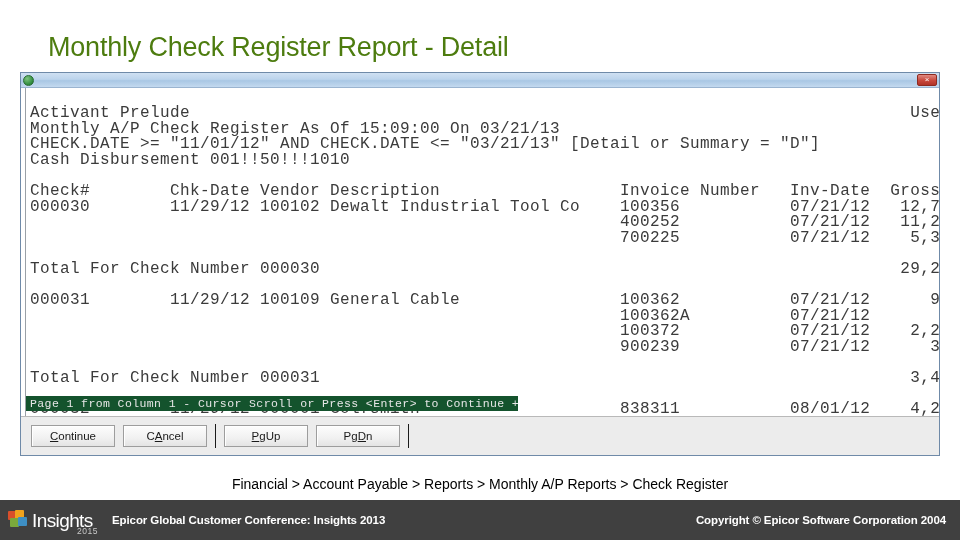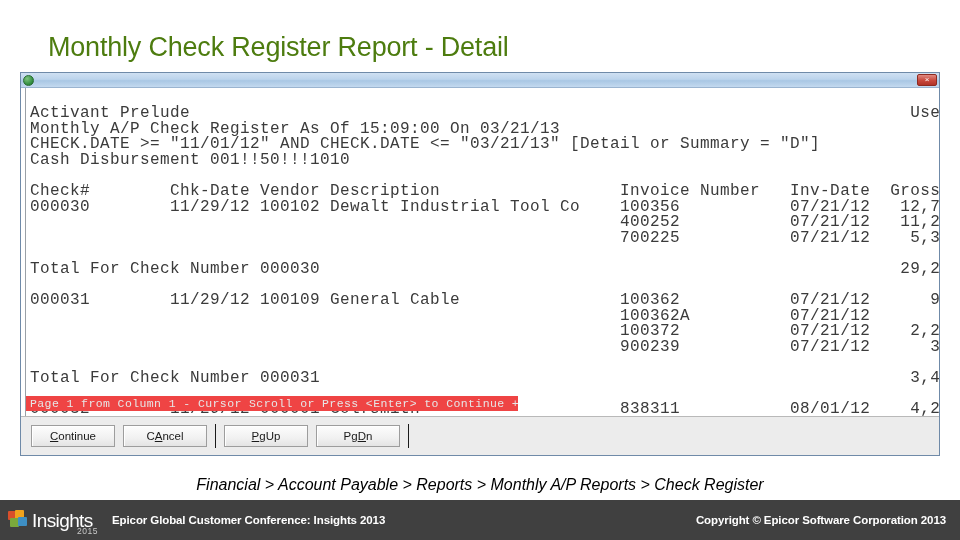--- a/index.html
+++ b/index.html
@@ -107,21 +107,21 @@
     letter-spacing: 0.4px;
     padding-left: 9px;
   }
 
   .term-statusline {
     position: absolute;
     left: 5px;
     top: 308px;
     width: 492px;
     height: 15px;
-    background: #ef4444;
+    background: #14532d;
     color: #e6e6e6;
     font-family: "Liberation Mono", "DejaVu Sans Mono", monospace;
     font-size: 11.5px;
     line-height: 15px;
     letter-spacing: 0.4px;
     white-space: pre;
     padding-left: 4px;
     box-sizing: border-box;
   }
 
@@ -164,23 +164,22 @@
   }
 
   
   .breadcrumb {
     position: absolute;
     left: 0;
     top: 476px;
     width: 960px;
     text-align: center;
     font-family: "Liberation Sans", sans-serif;
-    font-size: 16px;
+    font-size: 14px;
     color: #000000;
-    font-style: italic;
   }
 
   
   .footer {
     position: absolute;
     left: 0;
     bottom: 0;
     width: 960px;
     height: 40px;
     background: #404040;
@@ -306,14 +305,14 @@
     <span class="logo-marks">
       <i class="lm1"></i>
         <i class="lm2"></i>
         <i class="lm3"></i>
         <i class="lm4"></i>
     </span>
     <span class="logo-word">Insights</span>
     <span class="logo-year">2015</span>
   </div>
   <div class="footer-center">Epicor Global Customer Conference: Insights 2013</div>
-  <div class="footer-right">Copyright © Epicor Software Corporation 2013</div>
+  <div class="footer-right">Copyright © Epicor Software Corporation 2004</div>
 </div>
 
 </body></html>

